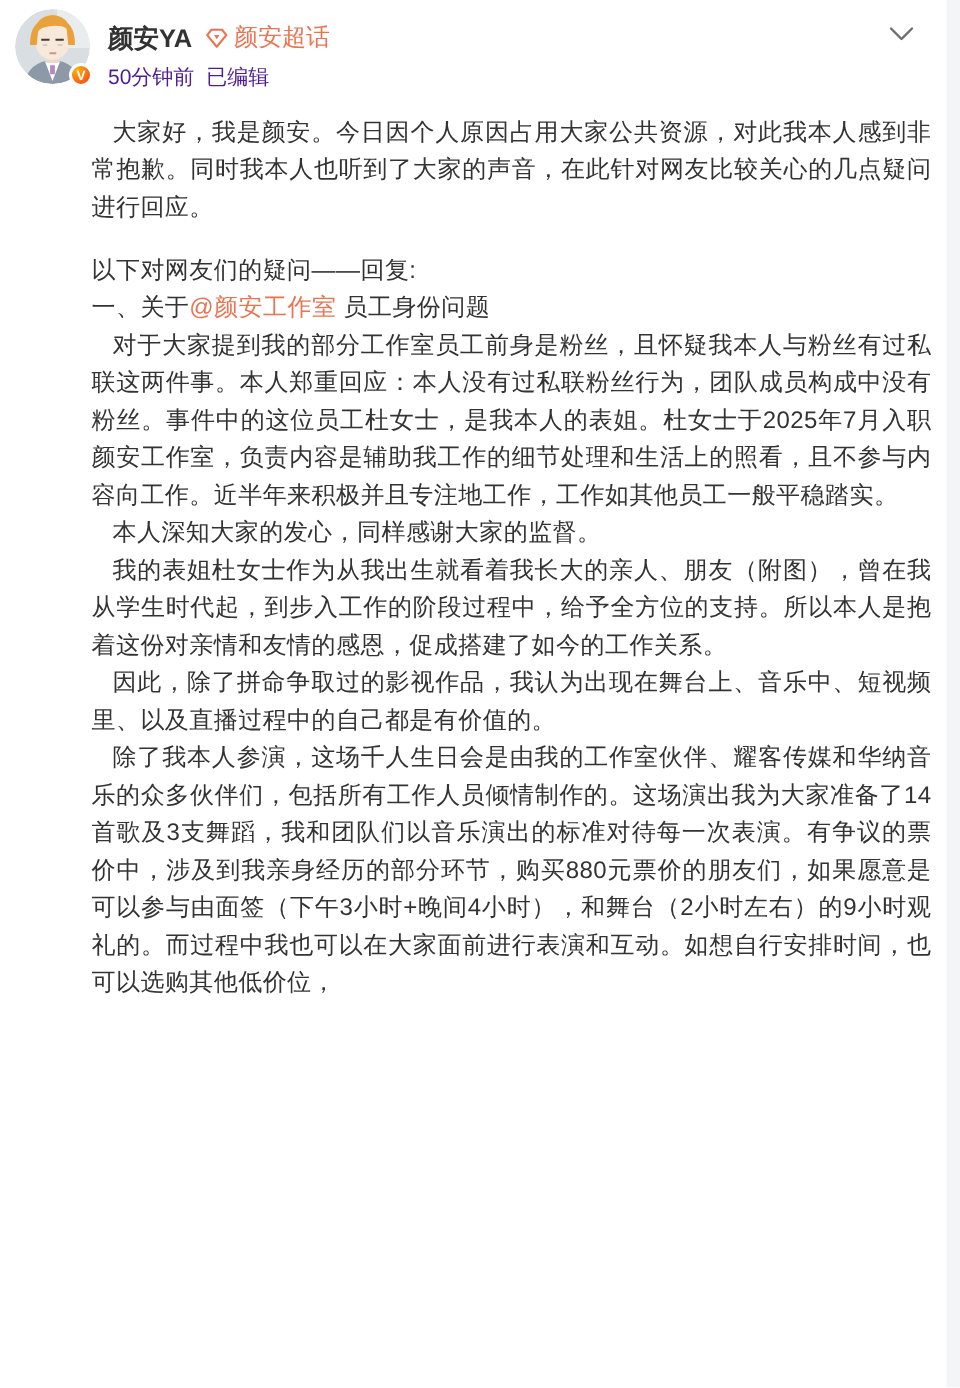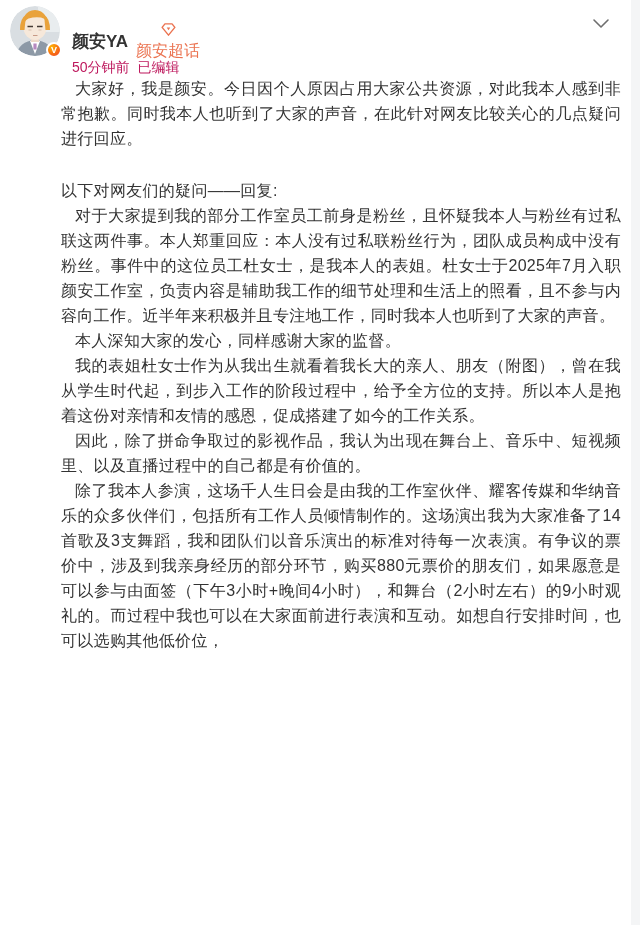--- a/index.html
+++ b/index.html
@@ -16,35 +16,35 @@
   .header { position:absolute; top:6px; left:10px; width:616px; height:60px; }
   .avatar-wrap { position:absolute; left:0; top:0; width:50px; height:50px; cursor:pointer; }
   .avatar-wrap svg.avatar { display:block; border-radius:50%; }
   .v-badge {
     position:absolute; right:-2px; bottom:-2px; width:16px; height:16px;
     background:radial-gradient(circle at 30% 25%, #ffb400, #f4581c 75%);
     border:2px solid #ffffff; border-radius:50%;
     display:flex; align-items:center; justify-content:center;
   }
   .v-badge span { color:#fff; font-size:9px; font-weight:bold; line-height:1; }
-  .user-col { position:absolute; left:62px; top:24px; }
+  .user-col { position:absolute; left:62px; top:8px; }
   .name-row { display:flex; align-items:center; gap:8px; height:22px; }
   .username { font-size:17px; font-weight:bold; color:#333; cursor:pointer; }
-  .supertopic { display:flex; align-items:center; gap:3px; color:#eb7350; font-size:16px; cursor:pointer;flex-direction:column; }
-  .meta-row { margin-top:7px; font-size:14px; color:#be185d; display:flex; gap:8px; }
+  .supertopic { display:flex; align-items:center; gap:3px; color:#eb7350; font-size:16px; cursor:pointer; }
+  .meta-row { margin-top:7px; font-size:14px; color:#4c1d95; display:flex; gap:8px; }
   .collapse { position:absolute; right:14px; top:10px; width:20px; height:16px; cursor:pointer; }
   
   .post-body {
     position:absolute; top:76px; left:61px; width:560px;
     font-size:16px; line-height:25px; color:#333; letter-spacing:0.3px;
     text-align:justify;
   }
   .para { margin:0; }
   .indent { text-indent:14px; }
-  .gap { margin-top:27px; }
+  .gap { margin-top:17px; }
   .mention { color:#eb7350; cursor:pointer; }
 </style>
 </head>
 <body>
 
 <div class="page">
 
   <div class="right-strip"></div>
 
   <div class="header">
@@ -102,21 +102,22 @@
       </svg>
     </div>
   </div>
 
   <div class="post-body">
 
     <p class="para indent">大家好，我是颜安。今日因个人原因占用大家公共资源，对此我本人感到非常抱歉。同时我本人也听到了大家的声音，在此针对网友比较关心的几点疑问进行回应。</p>
 
     <p class="para gap">以下对网友们的疑问——回复:</p>
 
-    <p class="para indent">对于大家提到我的部分工作室员工前身是粉丝，且怀疑我本人与粉丝有过私联这两件事。本人郑重回应：本人没有过私联粉丝行为，团队成员构成中没有粉丝。事件中的这位员工杜女士，是我本人的表姐。杜女士于2025年7月入职颜安工作室，负责内容是辅助我工作的细节处理和生活上的照看，且不参与内容向工作。近半年来积极并且专注地工作，同时我本人也听到了大家的声音。</p>
+    <p class="para"><span>一、关于</span><span class="mention">@颜安工作室</span><span> 员工身份问题</span></p>
+    <p class="para indent">对于大家提到我的部分工作室员工前身是粉丝，且怀疑我本人与粉丝有过私联这两件事。本人郑重回应：本人没有过私联粉丝行为，团队成员构成中没有粉丝。事件中的这位员工杜女士，是我本人的表姐。杜女士于2025年7月入职颜安工作室，负责内容是辅助我工作的细节处理和生活上的照看，且不参与内容向工作。近半年来积极并且专注地工作，工作如其他员工一般平稳踏实。</p>
     <p class="para indent">本人深知大家的发心，同样感谢大家的监督。</p>
     <p class="para indent">我的表姐杜女士作为从我出生就看着我长大的亲人、朋友（附图），曾在我从学生时代起，到步入工作的阶段过程中，给予全方位的支持。所以本人是抱着这份对亲情和友情的感恩，促成搭建了如今的工作关系。</p>
 
     <p class="para indent">因此，除了拼命争取过的影视作品，我认为出现在舞台上、音乐中、短视频里、以及直播过程中的自己都是有价值的。</p>
 
     <p class="para indent">除了我本人参演，这场千人生日会是由我的工作室伙伴、耀客传媒和华纳音乐的众多伙伴们，包括所有工作人员倾情制作的。这场演出我为大家准备了14首歌及3支舞蹈，我和团队们以音乐演出的标准对待每一次表演。有争议的票价中，涉及到我亲身经历的部分环节，购买880元票价的朋友们，如果愿意是可以参与由面签（下午3小时+晚间4小时），和舞台（2小时左右）的9小时观礼的。而过程中我也可以在大家面前进行表演和互动。如想自行安排时间，也可以选购其他低价位，</p>
 
   </div>
 </div>
 

